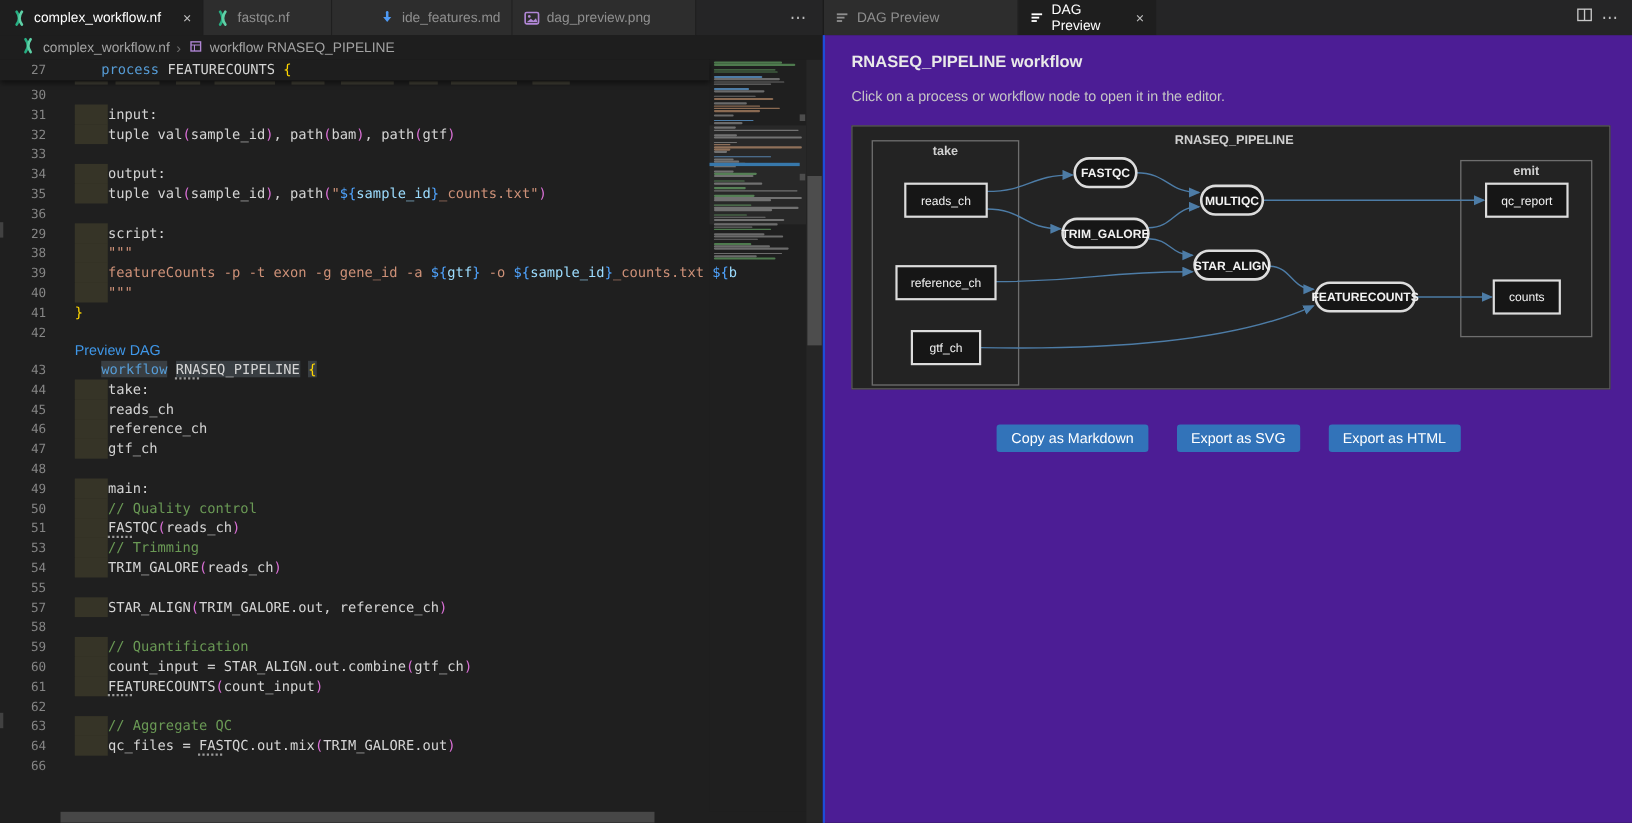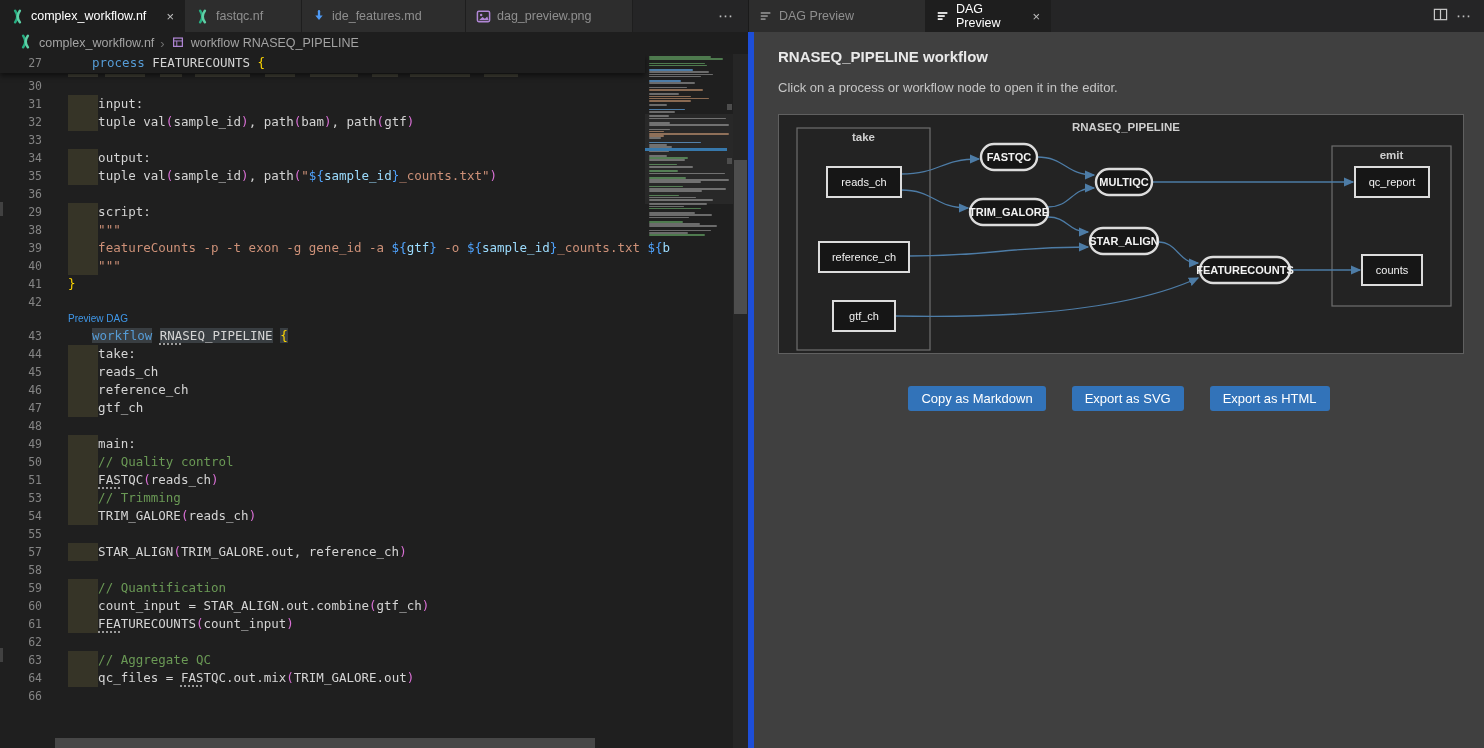--- a/index.html
+++ b/index.html
@@ -27,42 +27,42 @@
   
   #editor{position:absolute;left:0;top:54px;width:748px;bottom:0;background:#1f1f1f;overflow:hidden;}
   .code-font{font-family:"DejaVu Sans Mono","Liberation Mono",monospace;font-size:12.5px;line-height:18px;}
   #sticky{position:absolute;left:0;top:0;width:645px;height:19px;background:#1e1e1e;z-index:6;
      box-shadow:0 3px 5px rgba(0,0,0,.5);display:flex;}
   #sliver{position:absolute;left:0;top:19px;width:645px;height:4px;overflow:hidden;z-index:2;}
   #sliver .frag{position:absolute;top:1px;height:3px;background:rgba(120,118,90,.35);}
   #code-rows{position:absolute;left:0;top:23px;width:645px;z-index:1;}
   .code-line{height:18px;display:flex;position:relative;}
   .lens-row{height:16px;display:flex;position:relative;}
-  .lens-label{margin-left:68px;font-size:10px;line-height:15px;color:var(--lens);cursor:pointer;}
+  .lens-label{margin-left:68px;font-size:13px;line-height:15px;color:var(--lens);cursor:pointer;}
   .gutter{flex:0 0 55px;text-align:right;padding-right:13px;box-sizing:border-box;color:#858585;
      font-family:"DejaVu Sans Mono",monospace;font-size:11.5px;line-height:18px;user-select:none;}
   .ctext{position:relative;white-space:pre;margin-left:13px;}
   .ctext.ind::before{content:"";position:absolute;left:0;top:0;width:30px;height:18px;background:rgba(205,192,95,0.13);}
   .tk-kw{color:var(--kw);margin-left:24px;} .tk-pl{color:var(--pl);} .tk-str{color:var(--str);}
   .tk-cm{color:var(--cm);} .tk-b1{color:var(--b1);} .tk-b2{color:var(--b2);}
   .tk-b3{color:var(--b3);} .tk-var{color:var(--var);}
   .tk-hl{background:rgba(101,112,123,.38);}
   .dotsu{text-decoration:underline dotted #9a9a9a 1.5px;text-underline-offset:3px;}
   
   #minimap{position:absolute;left:645px;top:0;width:88px;bottom:10px;background:#1f1f1f;cursor:pointer;}
   #minimap .mbar{position:absolute;height:1.5px;border-radius:1px;}
   #minimap .mband{position:absolute;left:0;width:82px;height:2.5px;background:#2f72a8;}
   #minimap .mslider{position:absolute;left:0;width:88px;background:rgba(255,255,255,.045);}
   #vscroll{position:absolute;right:0;top:0;width:15px;bottom:0;background:#262626;cursor:pointer;}
   #vscroll .thumb{position:absolute;left:1px;width:13px;top:106px;height:154px;background:#4d4d4d;}
   .ruler-mark{position:absolute;left:727px;width:5px;height:6px;background:#4d4d4d;z-index:3;}
   #hscroll{position:absolute;left:55px;bottom:0;width:540px;height:10px;background:#474747;cursor:pointer;}
   .edge-mark{position:absolute;left:0;width:3px;height:14px;background:#414141;}
   
-  #dag-panel{position:absolute;left:748px;top:32px;right:0;bottom:0;background:#404040;border-left:6px solid #1d4ed8;box-sizing:border-box;}
+  #dag-panel{position:absolute;left:748px;top:32px;right:0;bottom:0;background:#4c1d95;border-left:2px solid #1d4ed8;box-sizing:border-box;}
   #dag-heading{margin:16px 0 0 24px;font-size:15px;font-weight:bold;color:#e9e9e9;}
   #dag-subtitle{margin:15px 0 0 24px;font-size:13px;color:#c5c5c5;}
   #dag-box{position:relative;margin:19px 20px 0 24px;height:238px;border:1px solid #606060;background:#232323;}
   #dag-buttons{display:flex;justify-content:center;gap:26px;margin-top:32px;}
   .dag-btn{background:var(--accent_button);color:#fff;border:none;border-radius:3px;
      padding:5px 13px;font-size:13px;font-family:"Liberation Sans",sans-serif;cursor:pointer;}
   svg text{font-family:"Liberation Sans",sans-serif;}
 </style>
 </head>
 <body>
@@ -81,21 +81,21 @@
       </div>
       <div class="tab" style="width: 117px;">
         <span class="ticon">
           <svg width="15" height="15" viewBox="0 0 16 16">
             <path d="M5.5 1.8 Q10 8 5.5 14.2" stroke="#27AE82" stroke-width="2.6" fill="none" stroke-linecap="round"></path>
             <path d="M10.5 1.8 Q6 8 10.5 14.2" stroke="#5ED0A6" stroke-width="2.6" fill="none" stroke-linecap="round"></path>
           </svg>
         </span>
         <span>fastqc.nf</span>
       </div>
-      <div class="tab" style="width: 164px;">
+      <div class="tab" style="width: 164px; justify-content: flex-end;">
         <span class="ticon">
           <svg width="14" height="14" viewBox="0 0 16 16">
             <path d="M8 2.5 v7" stroke="#4e9af5" stroke-width="2.6" stroke-linecap="round"></path>
             <path d="M3.8 7.5 L8 12.5 L12.2 7.5 Z" fill="#4e9af5"></path>
           </svg>
         </span>
         <span>ide_features.md</span>
       </div>
       <div class="tab" style="width: 167px;">
         <span class="ticon">

